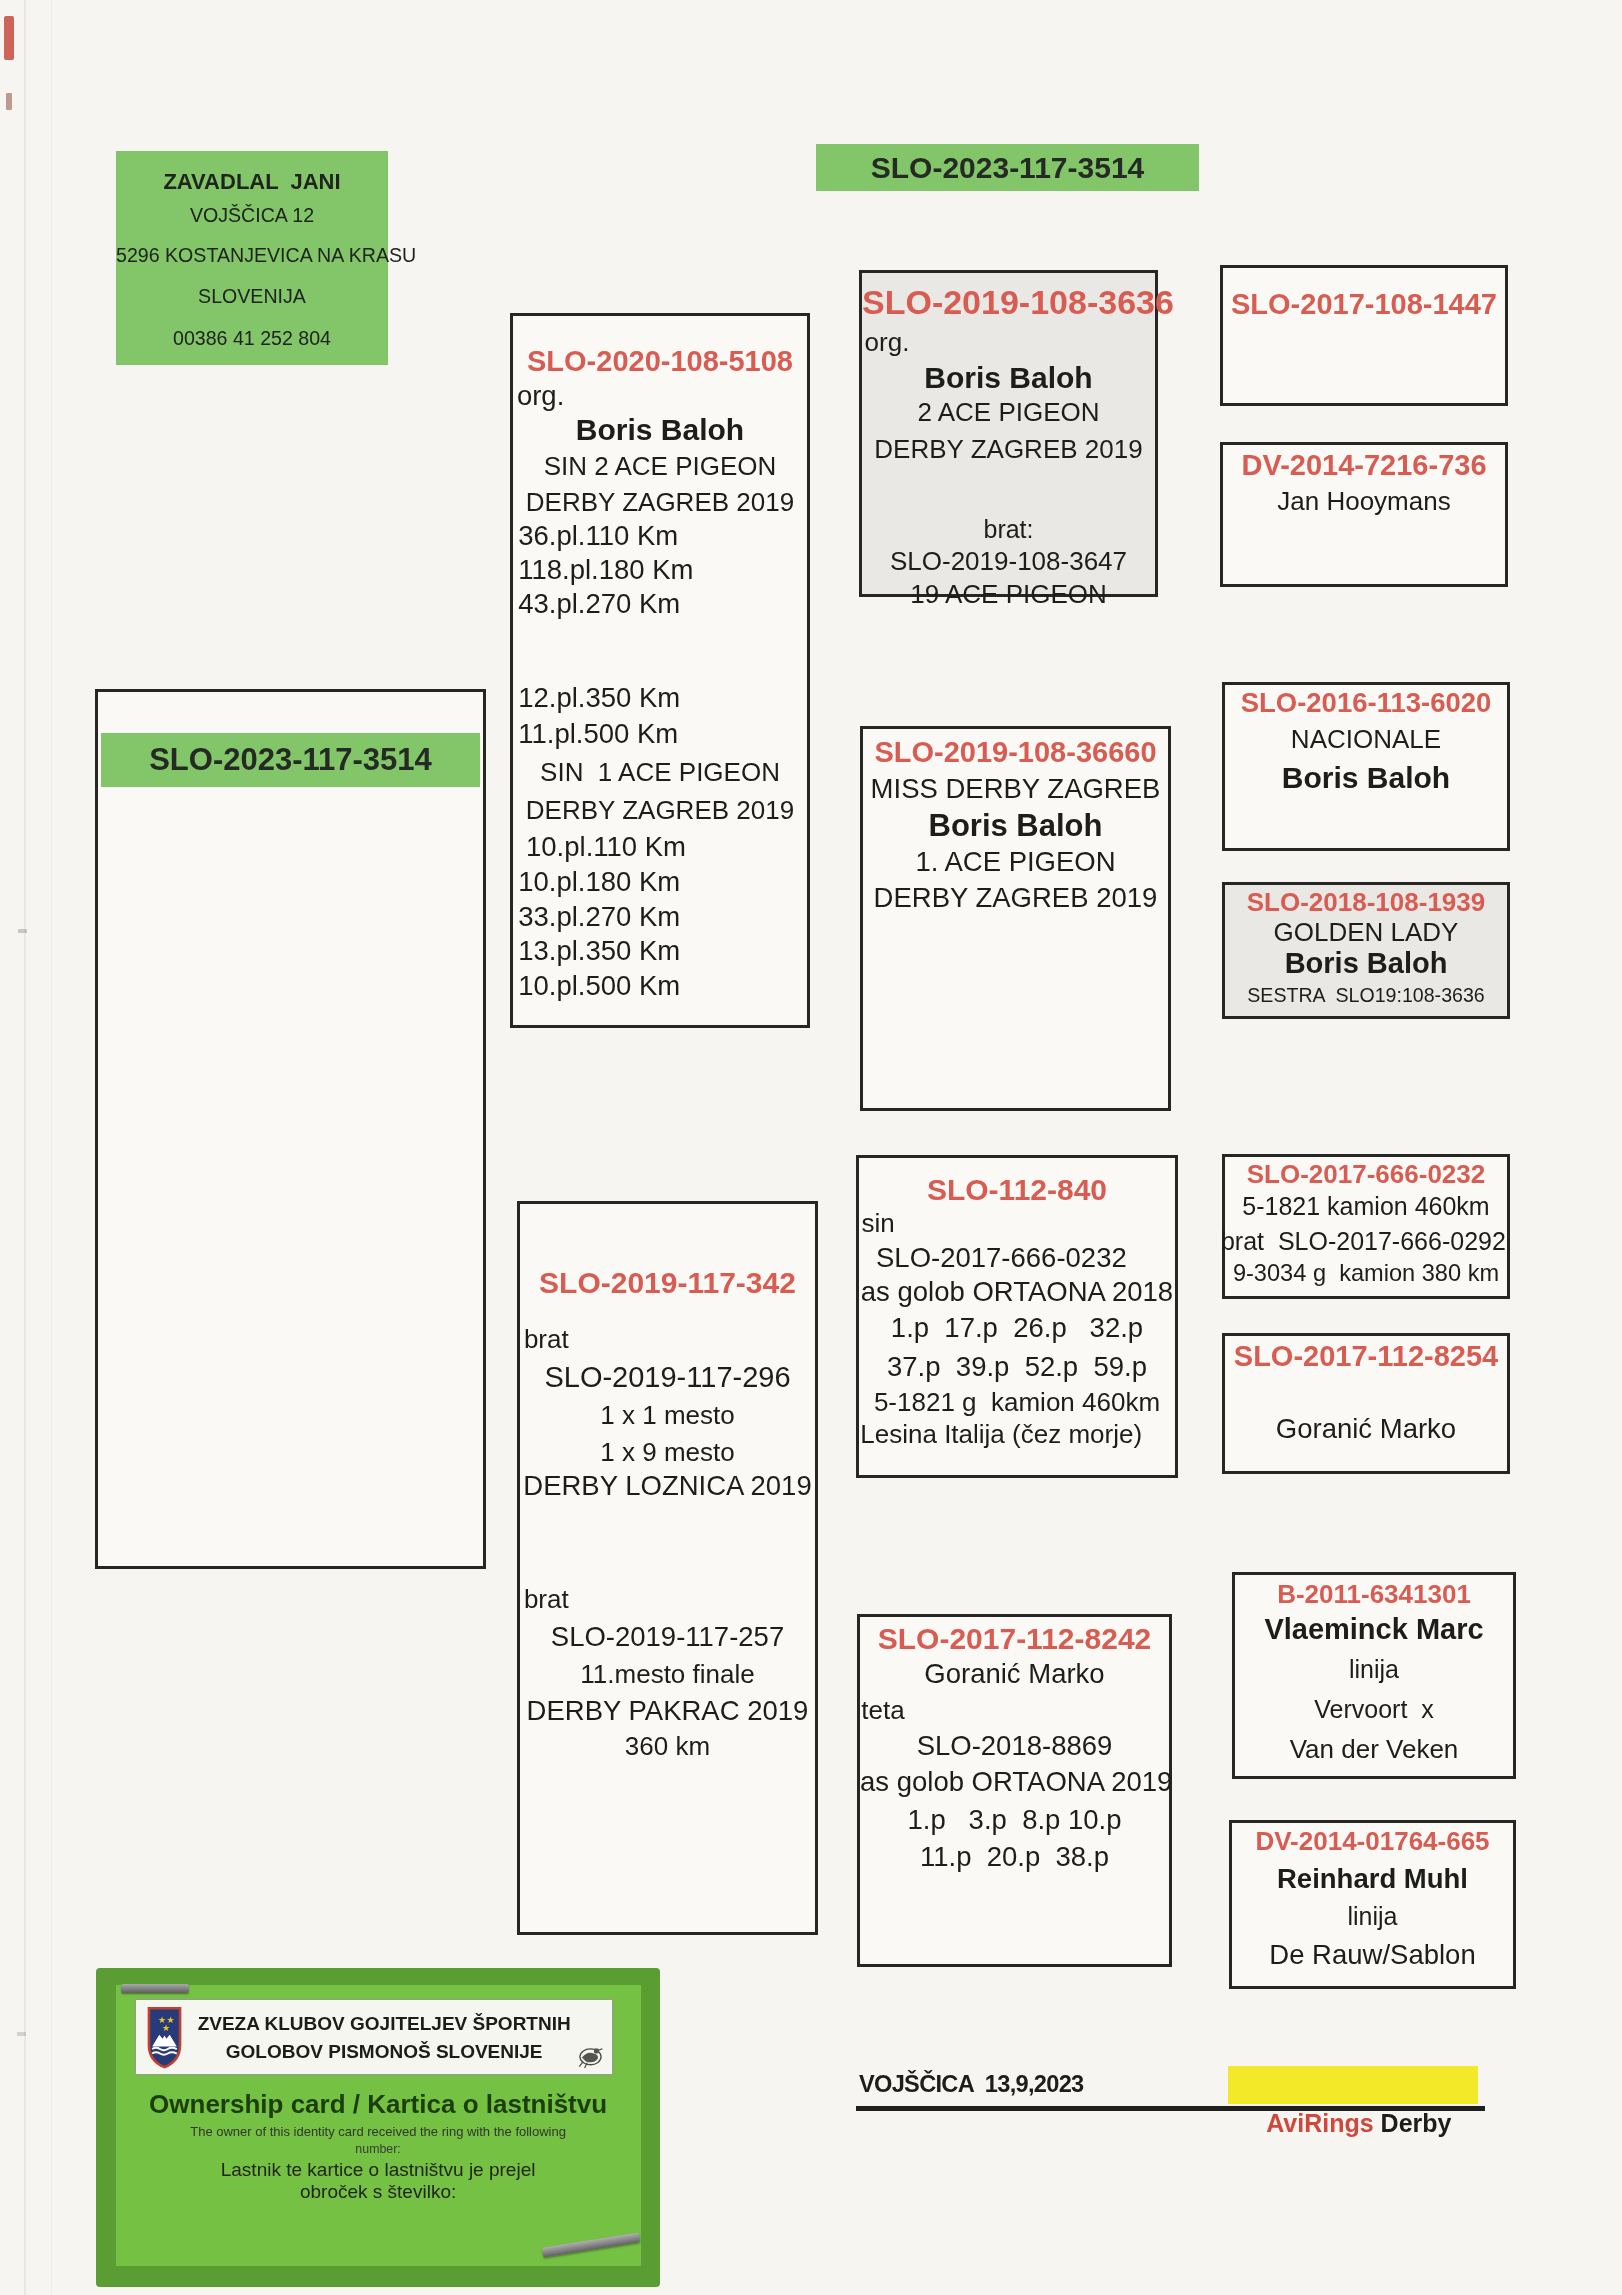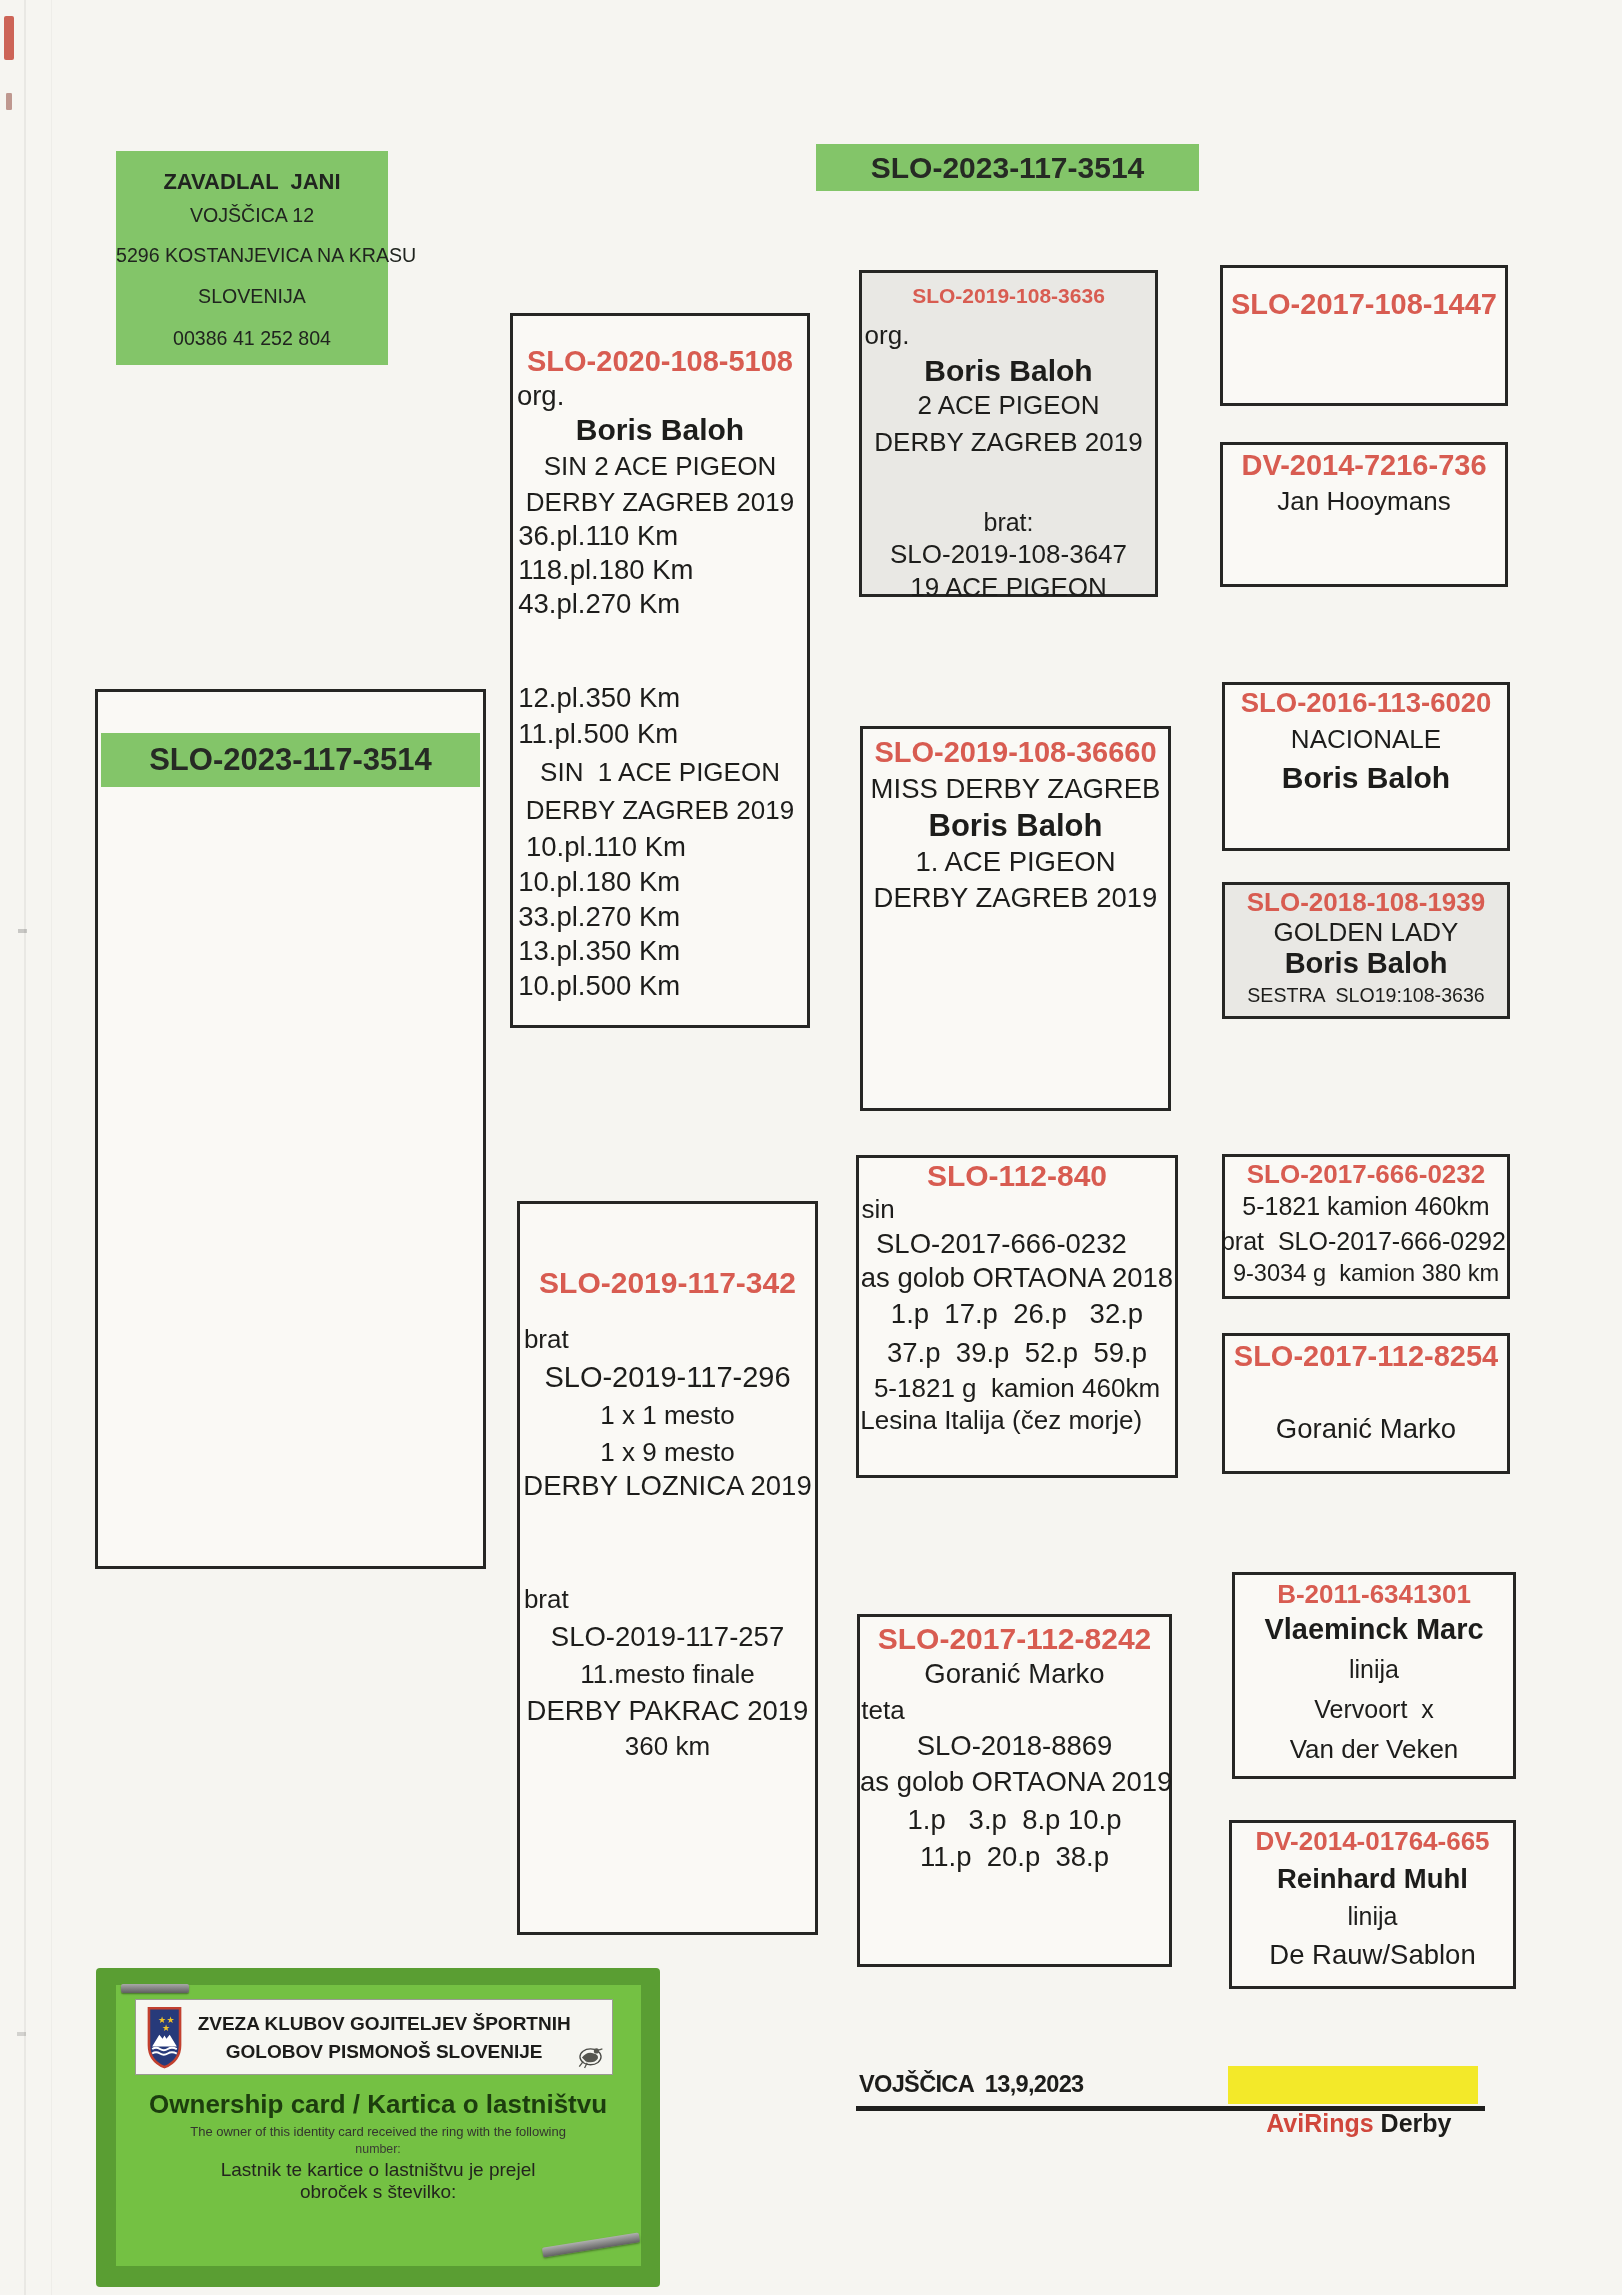--- a/index.html
+++ b/index.html
@@ -84,40 +84,40 @@
     <div class="ln" style="font-size:26px;line-height:36px;">1 x 9 mesto</div>
     <div class="ln" style="font-size:27.5px;line-height:31px;">DERBY LOZNICA 2019</div>
     <div class="ln ll" style="font-size:26px;line-height:37px;margin-top:80px;padding-left:3.9px;">brat</div>
     <div class="ln" style="font-size:27.5px;line-height:38px;">SLO-2019-117-257</div>
     <div class="ln" style="font-size:26px;line-height:36px;">11.mesto finale</div>
     <div class="ln" style="font-size:27.5px;line-height:37px;">DERBY PAKRAC 2019</div>
     <div class="ln" style="font-size:26px;line-height:35px;">360 km</div>
   </div>
 
   <div class="pbox grey" style="left:859px;top:270px;width:299px;height:327px;">
-    <div class="ring" style="font-size:21px;margin-top:7px;line-height:31px;">SLO-2019-108-3636</div>
+    <div class="ring" style="font-size:34px;margin-top:14px;line-height:31px;">SLO-2019-108-3636</div>
     <div class="ln ll" style="font-size:26px;line-height:38px;padding-left:2.6px;margin-top:5.2px;">org.</div>
     <div class="ln bold" style="font-size:30px;line-height:33px;">Boris Baloh</div>
     <div class="ln" style="font-size:26px;line-height:37px;">2 ACE PIGEON</div>
     <div class="ln" style="font-size:26px;line-height:37px;">DERBY ZAGREB 2019</div>
     <div class="ln" style="font-size:25px;line-height:31px;margin-top:46px;">brat:</div>
     <div class="ln" style="font-size:26px;line-height:33px;">SLO-2019-108-3647</div>
     <div class="ln" style="font-size:26px;line-height:33px;">19 ACE PIGEON</div>
   </div>
 
   <div class="pbox" style="left:860px;top:726px;width:311px;height:385px;">
     <div class="ring" style="font-size:29px;margin-top:6.5px;line-height:33px;">SLO-2019-108-36660</div>
     <div class="ln" style="font-size:27.5px;line-height:39px;">MISS DERBY ZAGREB</div>
     <div class="ln bold" style="font-size:31px;line-height:35px;">Boris Baloh</div>
     <div class="ln" style="font-size:27.5px;line-height:38px;">1. ACE PIGEON</div>
     <div class="ln" style="font-size:27.5px;line-height:34px;">DERBY ZAGREB 2019</div>
   </div>
 
   <div class="pbox" style="left:856px;top:1155px;width:322px;height:323px;">
-    <div class="ring" style="font-size:30px;margin-top:1px;line-height:33px;">SLO-112-840</div>
+    <div class="ring" style="font-size:30px;margin-top:15px;line-height:33px;">SLO-112-840</div>
     <div class="ln ll" style="font-size:26px;line-height:35px;padding-left:2.6px;">sin</div>
     <div class="ln ll" style="font-size:27.5px;line-height:34px;padding-left:17px;">SLO-2017-666-0232</div>
     <div class="ln" style="font-size:27.5px;line-height:34px;">as golob ORTAONA 2018</div>
     <div class="ln" style="font-size:27.5px;line-height:38px;">1.p  17.p  26.p   32.p</div>
     <div class="ln" style="font-size:27.5px;line-height:39px;">37.p  39.p  52.p  59.p</div>
     <div class="ln" style="font-size:26px;line-height:33px;">5-1821 g  kamion 460km</div>
     <div class="ln ll" style="font-size:26px;line-height:31px;padding-left:1.3px;">Lesina Italija (čez morje)</div>
   </div>
 
   <div class="pbox" style="left:857px;top:1614px;width:315px;height:353px;">

